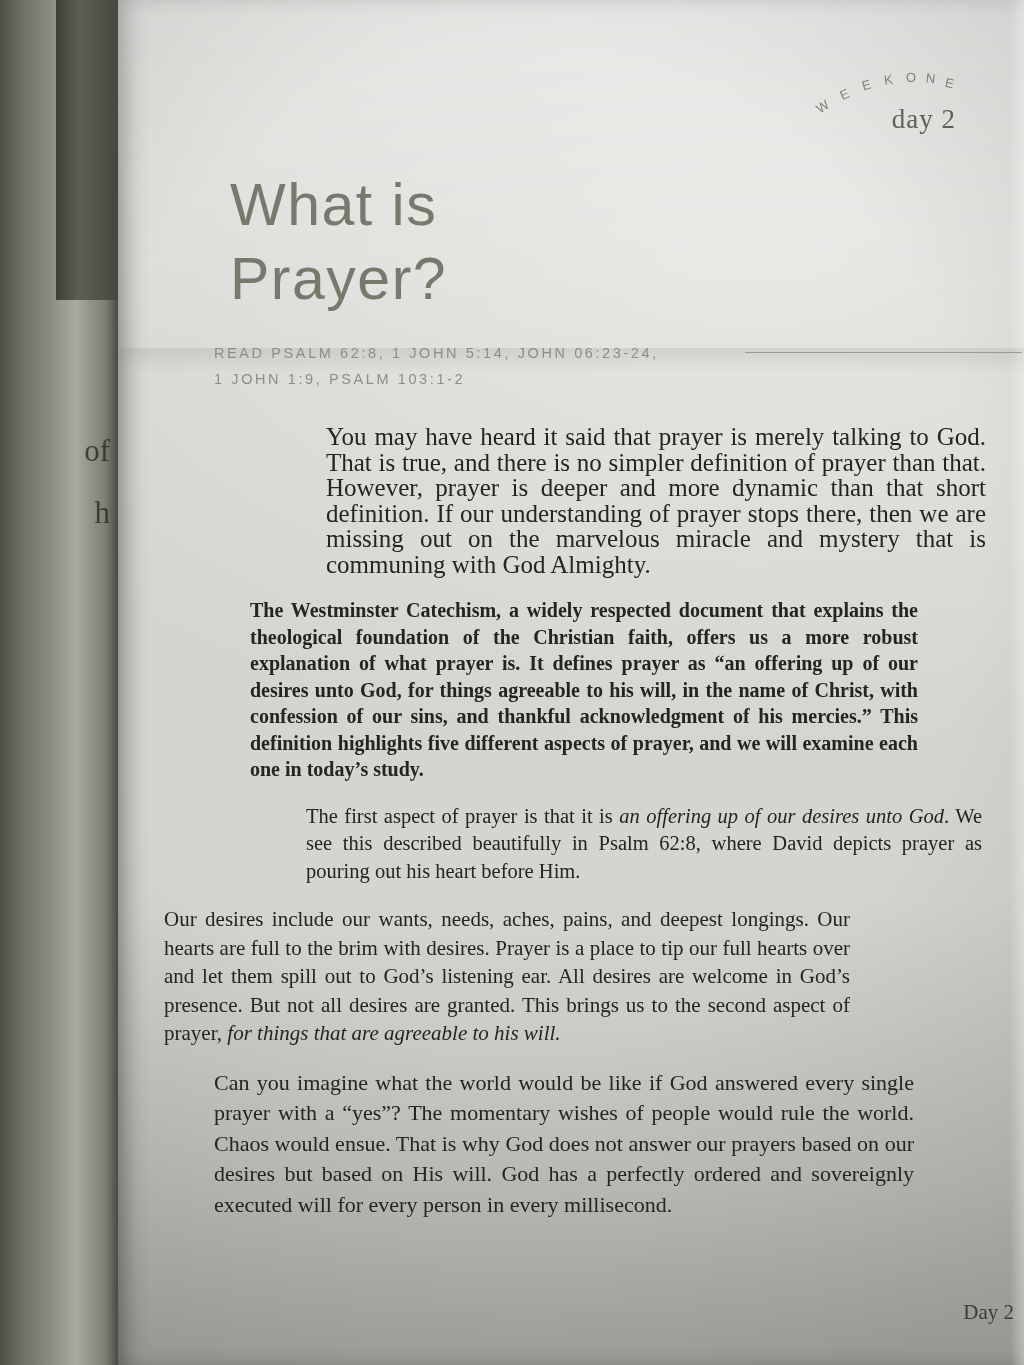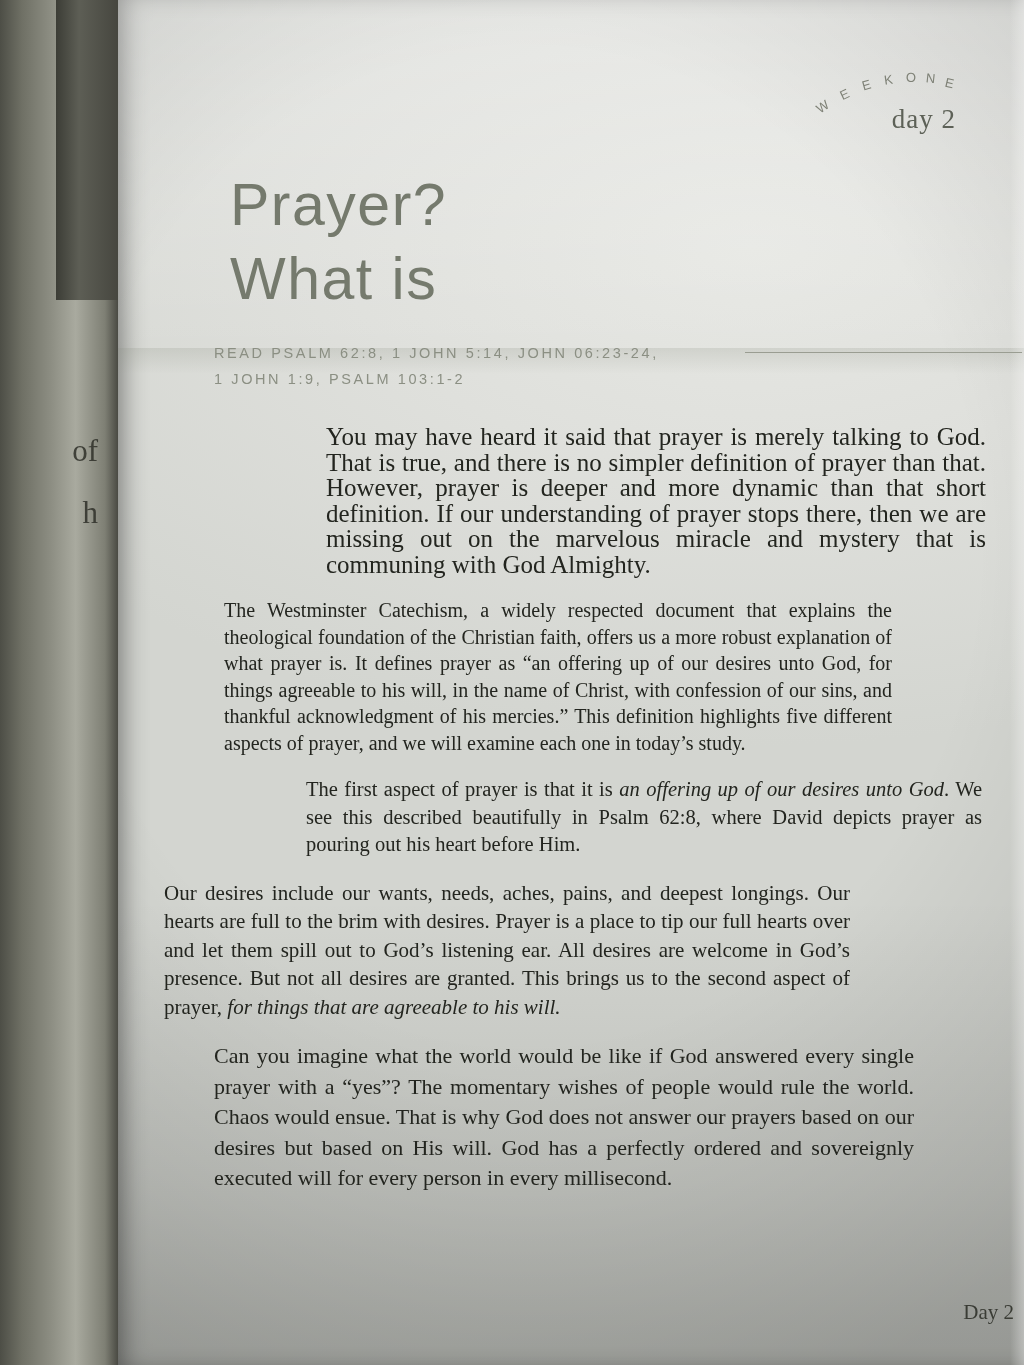--- a/index.html
+++ b/index.html
@@ -39,21 +39,21 @@
   }
   .left-page-text {
     position: absolute;
     left: 0; top: 420px;
     width: 118px;
     color: #2f3029;
     font-size: 31px;
     line-height: 62px;
     font-family: "Liberation Serif", serif;
     text-align: right;
-    padding-right: 20px;
+    padding-right: 8px;
     box-sizing: border-box;
     opacity: .85;
   }
   .left-page-text div { white-space: nowrap; }
 
   
   .page-sheet {
     position: absolute;
     left: 118px; top: 0;
     width: 906px; height: 1365px;
@@ -155,21 +155,21 @@
   .para {
     color: #23251f;
     font-family: "Liberation Serif", serif;
     text-align: justify;
     margin: 0 0 20px 0;
   }
   .para i { font-style: italic; }
 
   
   .p1 { font-size: 25px; line-height: 25.5px; margin-left: 162px; width: 660px; }
-  .p2 { font-size: 20px;   line-height: 26.5px; margin-left: 60px; width: 668px; }
+  .p2 { font-size: 20px;   line-height: 26.5px; margin-left: 86px; width: 668px; font-weight: bold; }
   .p3 { font-size: 20.5px; line-height: 27.5px; margin-left: 142px; width: 676px; }
   .p4 { font-size: 21px;   line-height: 28.5px; width: 686px; }
   .p5 { font-size: 22px;   line-height: 30.5px; margin-left: 50px; width: 700px; }
 
   .footer {
     position: absolute;
     right: 10px; bottom: 40px;
     font-family: "Liberation Serif", serif;
     font-size: 21px;
     color: #3a3c35;
@@ -212,22 +212,22 @@
       <span class="w3">E</span>
       <span class="w4">K</span>
       <span class="w5">O</span>
       <span class="w6">N</span>
       <span class="w7">E</span>
     </div>
 
     <div class="day-label">day 2</div>
 
     <div class="title">
+      <div>What is</div>
       <div>Prayer?</div>
-      <div>What is</div>
     </div>
 
     <div class="read-line">
       <div>READ PSALM 62:8, 1 JOHN 5:14, JOHN 06:23-24,</div>
       <div>1 JOHN 1:9, PSALM 103:1-2</div>
     </div>
     <div class="rule"></div>
 
     <div class="body">
       <p class="para p1">You may have heard it said that prayer is merely talking to God. That is true, and there is no simpler definition of prayer than that. However, prayer is deeper and more dynamic than that short definition. If our understanding of prayer stops there, then we are missing out on the marvelous miracle and mystery that is communing with God Almighty.</p>

